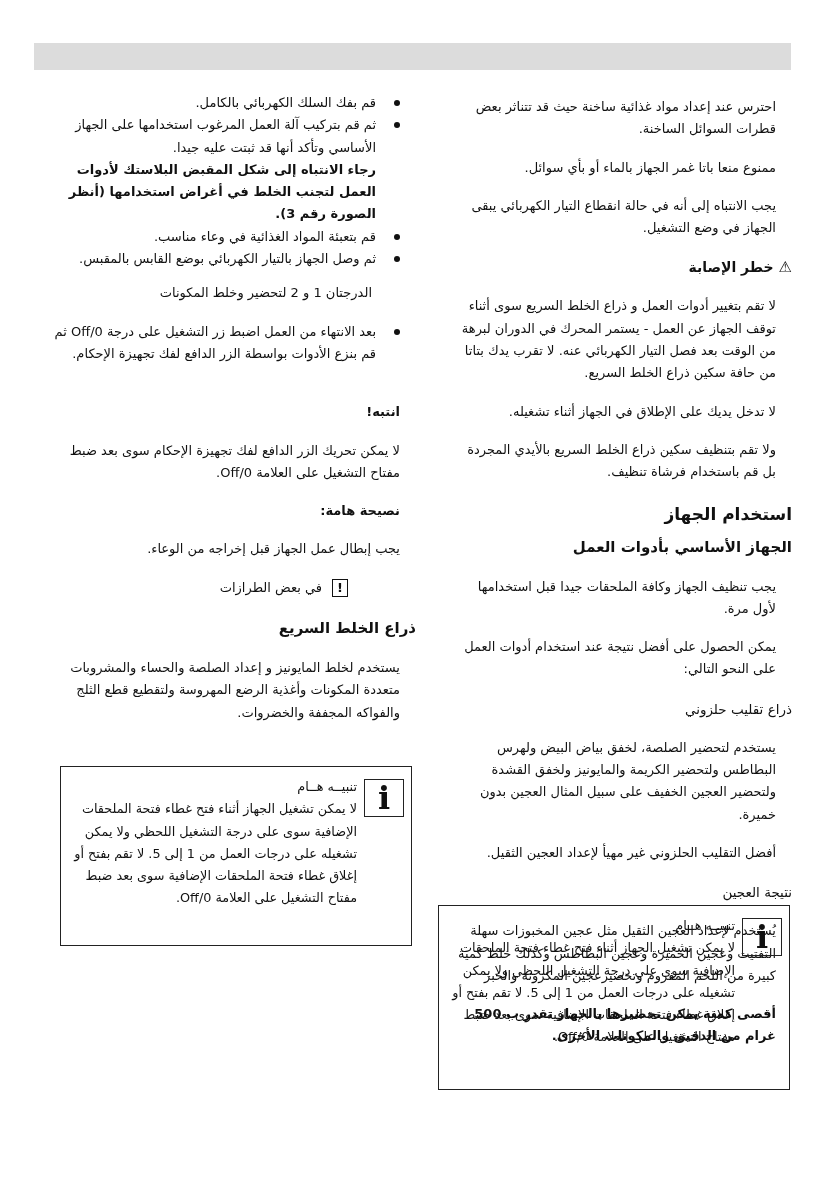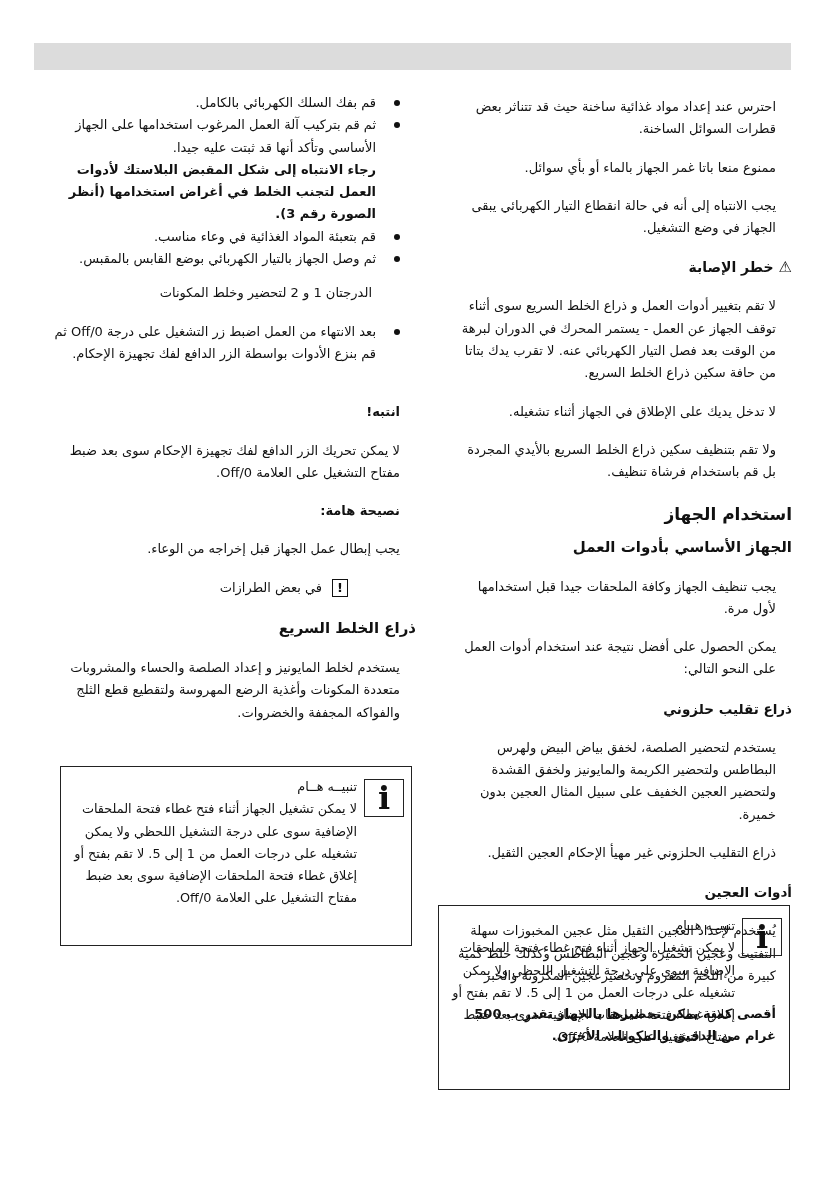--- a/index.html
+++ b/index.html
@@ -14,21 +14,21 @@
   .col {
     position: absolute; direction: rtl; text-align: right;
     font-size: 13px; line-height: 22.3px;
   }
   .col-right { left: 436px; top: 80px; width: 356px; }
   .col-left  { left: 42px;  top: 80px; width: 374px; }
   p { margin: 16px; }
   .b { font-weight: bold; }
   .h1 { font-weight: bold; font-size: 17px; line-height: 28px; margin-top: 14px; margin-bottom: 6px; }
   .h2 { font-weight: bold; font-size: 15px; line-height: 26px; margin-top: 4px; margin-bottom: 4px; }
-  .h3 { font-weight: bold; font-size: 13.5px; line-height: 24px; margin-top: 12px; }
+  .h3 { font-weight: normal; font-size: 13.5px; line-height: 24px; margin-top: 12px; }
   .warn-title { font-weight: bold; font-size: 14px; line-height: 24px; }
   .warn-sym { display: inline-block; margin-left: 5px; font-size: 15px; }
   ul.bullets { list-style: none; margin: 12px; padding: 0; }
   ul.bullets li { position: relative; padding-right: 28px; }
   ul.bullets li::before {
     content: ""; position: absolute; right: 4px; top: 8px;
     width: 6px; height: 6px; border-radius: 50%; background: #111;
   }
   .indent { padding-right: 28px; }
   .gap { height: 8px; }
@@ -70,23 +70,23 @@
   <p>لا تدخل يديك على الإطلاق في الجهاز أثناء تشغيله.</p>
   <p>ولا تقم بتنظيف سكين ذراع الخلط السريع بالأيدي المجردة بل قم باستخدام فرشاة تنظيف.</p>
 
   <div class="h1">استخدام الجهاز</div>
   <div class="h2">الجهاز الأساسي  بأدوات العمل</div>
   <p>يجب تنظيف الجهاز وكافة الملحقات جيدا قبل استخدامها لأول مرة.</p>
   <p>يمكن الحصول على أفضل نتيجة عند استخدام أدوات العمل على النحو التالي:</p>
 
   <div class="h3">ذراع تقليب حلزوني</div>
   <p>يستخدم لتحضير الصلصة، لخفق بياض البيض ولهرس البطاطس  ولتحضير الكريمة  والمايونيز ولخفق القشدة ولتحضير العجين الخفيف على سبيل المثال العجين بدون خميرة.</p>
-  <p>ذراع التقليب الحلزوني غير مهيأ الإحكام العجين الثقيل.</p>
+  <p>أفضل التقليب الحلزوني غير مهيأ لإعداد العجين الثقيل.</p>
 
-  <div class="h3">أدوات العجين</div>
+  <div class="h3">نتيجة العجين</div>
   <p>يُستخدم لإعداد العجين الثقيل مثل عجين المخبوزات سهلة التفتيت وعجين الخميرة وعجين البطاطس وكذلك خلط كمية كبيرة من اللحم المفروم وتحضيرعجين المكرونة والخبر</p>
   <p class="b">أقصى كمية يمكن تحضيرها بالجهاز تقدر ب 500 غرام من الدقيق والمكونات الأخرى.</p>
 </div>
 
 <div class="col col-left">
   <ul class="bullets">
     <li><span>قم بفك السلك الكهربائي بالكامل.</span></li>
     <li><span>ثم قم بتركيب آلة العمل المرغوب استخدامها على الجهاز الأساسي وتأكد أنها قد ثبتت عليه جيدا.</span><br><span class="b">رجاء الانتباه إلى شكل المقبض البلاستك لأدوات العمل لتجنب الخلط في أغراض استخدامها (أنظر الصورة رقم 3).</span></li>
     <li><span>قم بتعبئة المواد الغذائية في وعاء مناسب.</span></li>
     <li><span>ثم وصل الجهاز بالتيار الكهربائي بوضع القابس بالمقبس.</span></li>

